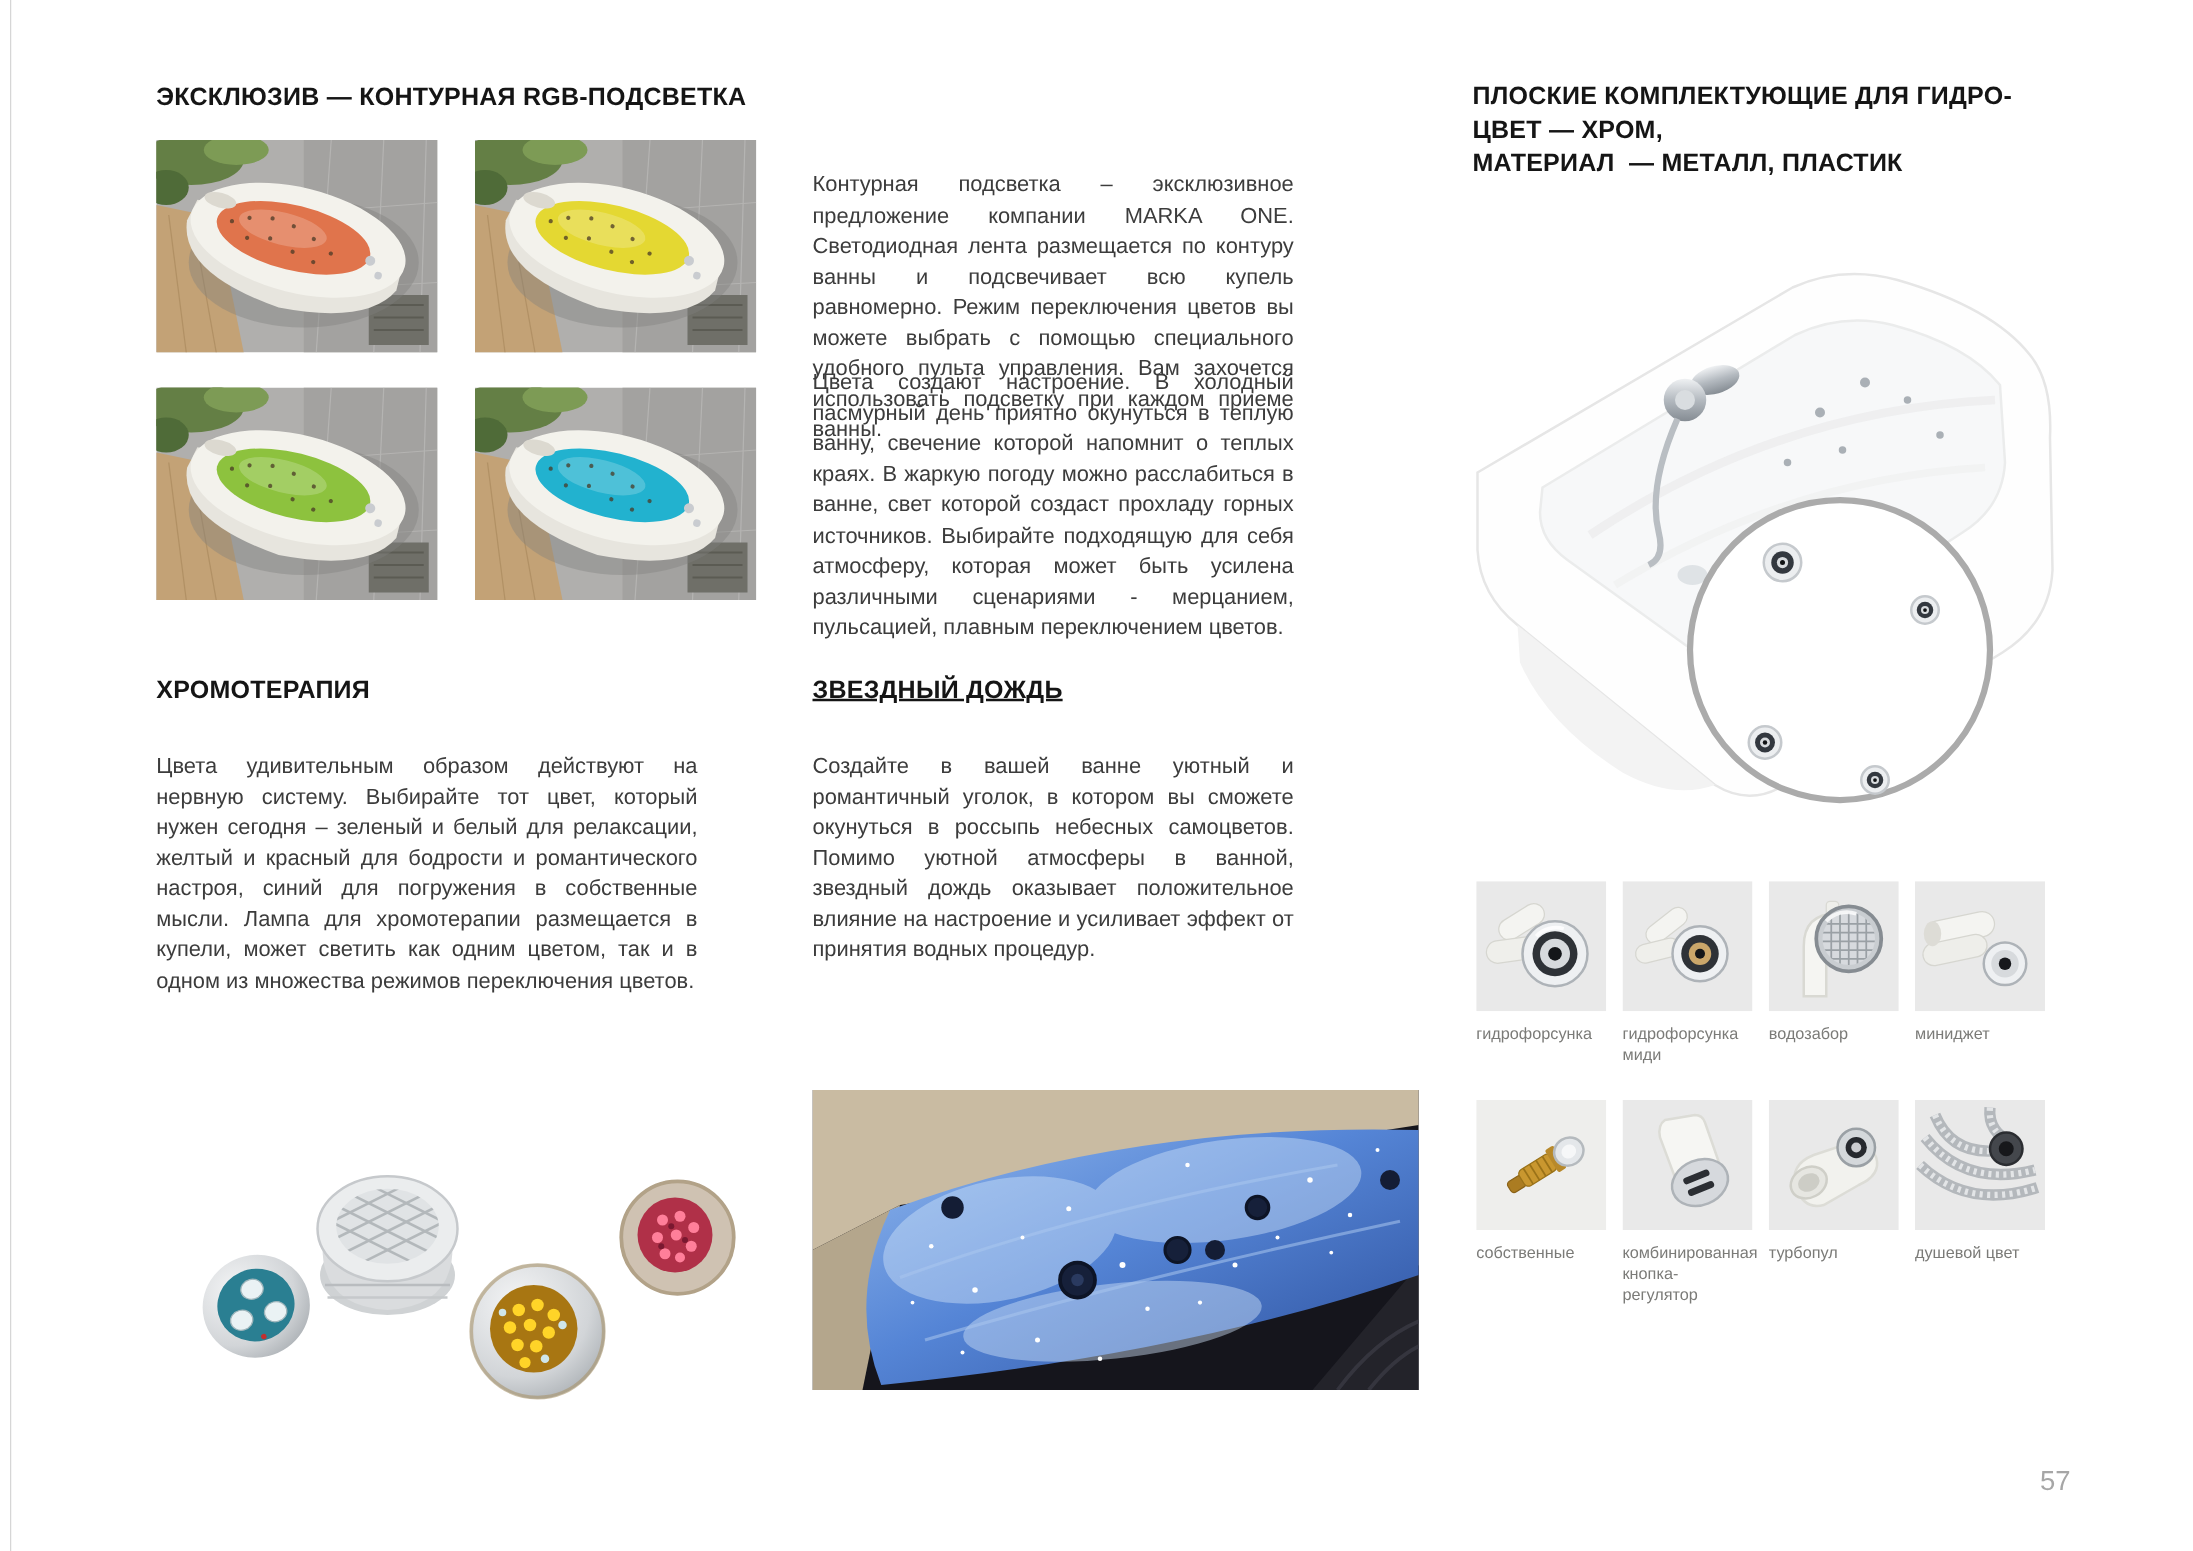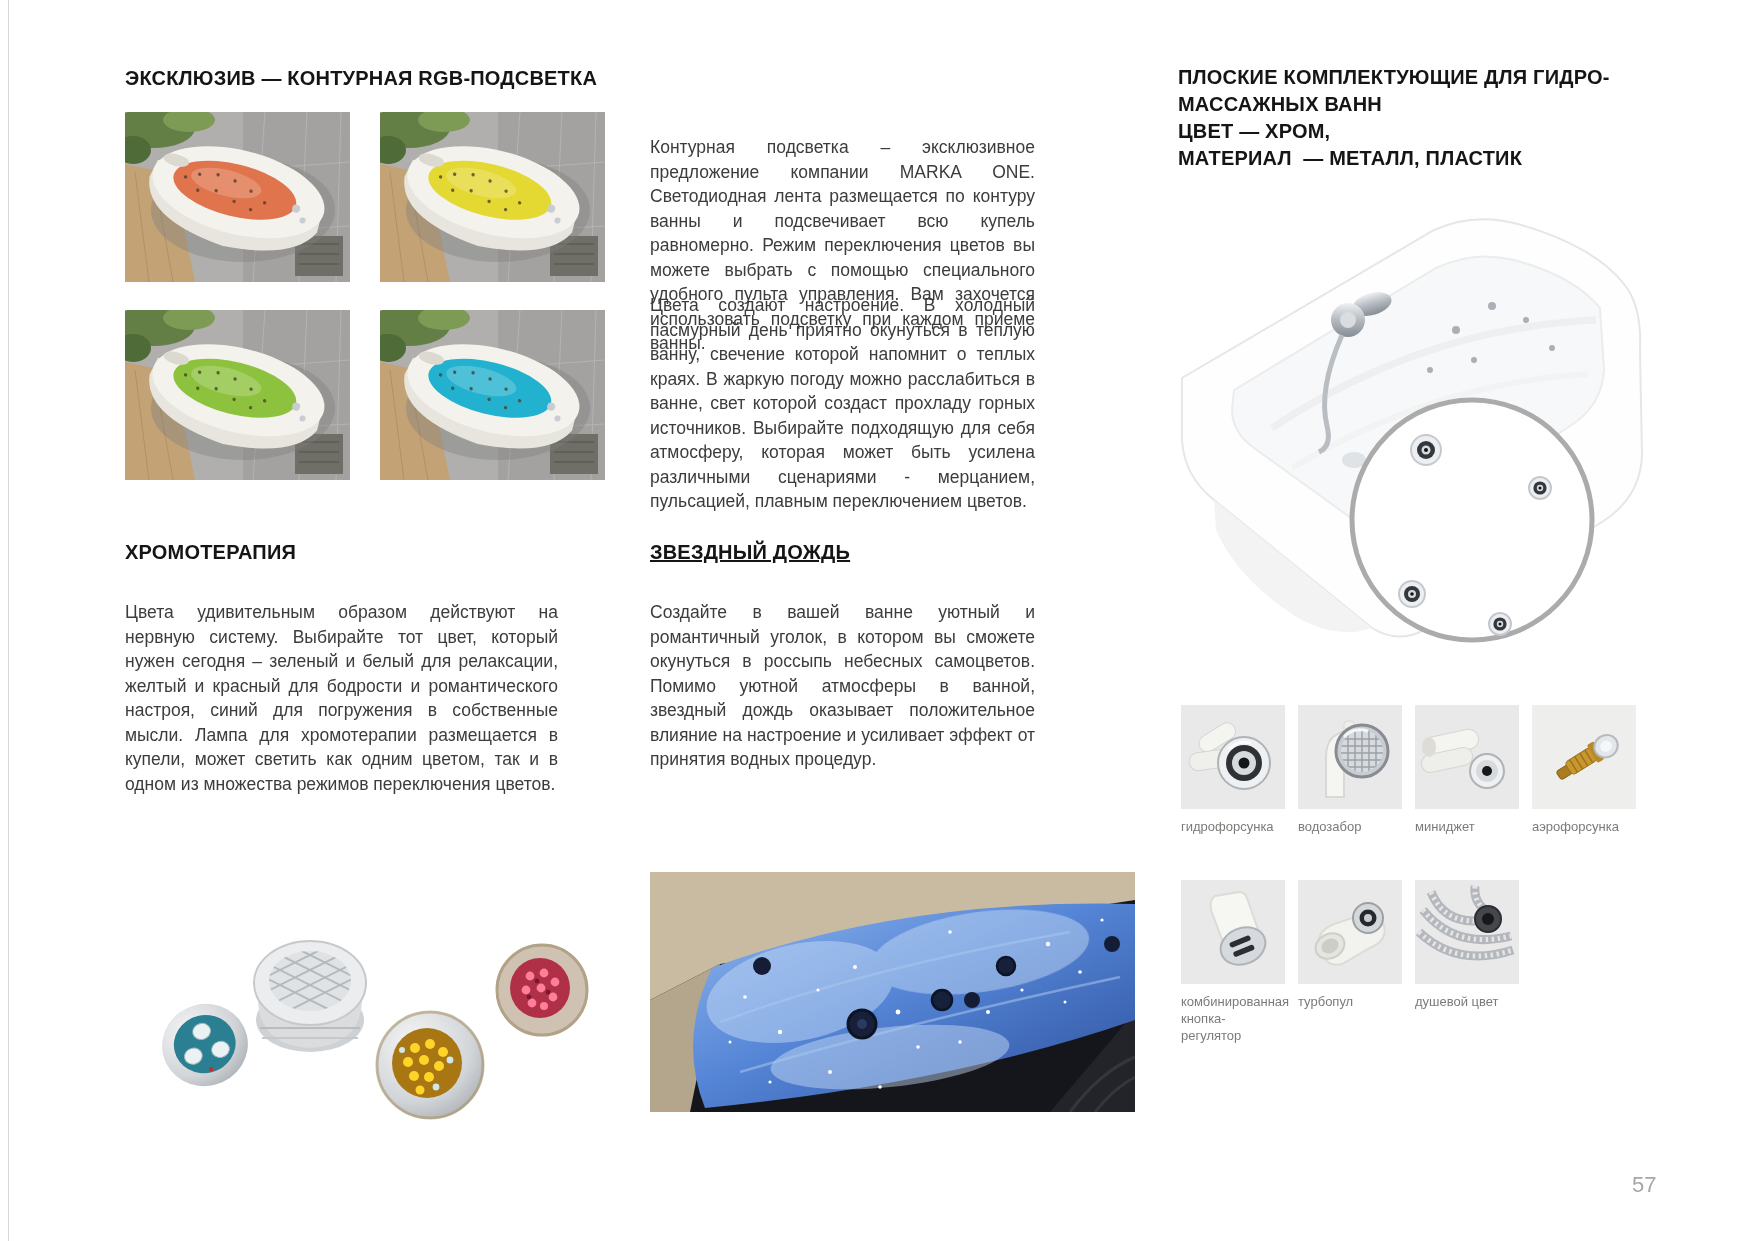--- a/index.html
+++ b/index.html
@@ -393,21 +393,20 @@
       <circle cx="230," :="" r="0"></circle>
       <circle cx="230" cy="215" r="1.8"></circle>
     <circle cx="80" cy="170" r="1.5"></circle>
       <circle cx="310" cy="170" r="1.7"></circle>
       <circle cx="415" cy="130" r="1.5"></circle>
   </g>
 </svg>
 
 <div class="abs h1 h1-multi" style="left:1178px;top:64px;width:520px;">
   <div>ПЛОСКИЕ КОМПЛЕКТУЮЩИЕ ДЛЯ ГИДРО-</div>
-  <div>МАССАЖНЫХ ВАНН</div>
   <div>ЦВЕТ — ХРОМ,</div>
   <div>МАТЕРИАЛ &nbsp;— МЕТАЛЛ, ПЛАСТИК</div>
 </div>
 
 <svg class="abs" style="left:1172px;top:198px;" width="480" height="470" viewBox="0 0 480 470">
   <defs>
     <linearGradient id="chromeLin" x1="0" y1="0" x2="0" y2="1">
       <stop offset="0" stop-color="#eff1f3"></stop>
         <stop offset="0.5" stop-color="#b4bac0"></stop>
         <stop offset="1" stop-color="#858c93"></stop>
@@ -477,20 +476,32 @@
       <rect x="8" y="46" width="42" height="18" rx="9" transform="rotate(-8 29 55)" fill="#efefeb" stroke="#d6d6d0"></rect>
       <circle cx="63" cy="58" r="26" fill="#eef0f2" stroke="#aeb3b8" stroke-width="2"></circle>
       <circle cx="63" cy="58" r="18" fill="#2e3237"></circle>
       <circle cx="63" cy="58" r="12" fill="#d7dadd"></circle>
       <circle cx="63" cy="58" r="5.5" fill="#141619"></circle>
       <path d="M48,44 A22,22 0 0 1 70,38" stroke="#ffffff" stroke-width="3" fill="none" opacity="0.8"></path>
     </svg>
     <figcaption class="comp-label">гидрофорсунка</figcaption>
   </figure>
 
+  <figure class="comp">
+    <svg viewBox="0 0 104 104">
+      <rect width="104" height="104" fill="#e9e9e9"></rect>
+      <rect x="16" y="28" width="38" height="15" rx="7.5" transform="rotate(-38 35 35)" fill="#f4f4f1" stroke="#d6d6d0"></rect>
+      <rect x="10" y="48" width="36" height="15" rx="7.5" transform="rotate(-14 28 55)" fill="#efefeb" stroke="#d6d6d0"></rect>
+      <circle cx="62" cy="58" r="22" fill="#eef0f2" stroke="#aeb3b8" stroke-width="2"></circle>
+      <circle cx="62" cy="58" r="15" fill="#2e3237"></circle>
+      <circle cx="62" cy="58" r="9" fill="#caa66a"></circle>
+      <circle cx="62" cy="58" r="4" fill="#141619"></circle>
+    </svg>
+    <figcaption class="comp-label">гидрофорсунка миди</figcaption>
+  </figure>
 
   <figure class="comp">
     <svg viewBox="0 0 104 104">
       <rect width="104" height="104" fill="#e9e9e9"></rect>
       <path d="M28,92 L28,52 Q28,26 54,26 L62,26 L62,44 L50,44 Q46,44 46,50 L46,92 Z" fill="#f5f5f2" stroke="#d9d9d3" stroke-width="2"></path>
       <rect x="46" y="16" width="10" height="14" rx="3" fill="#efefeb" stroke="#d9d9d3"></rect>
       <circle cx="64" cy="46" r="26" fill="#c9cdd1" stroke="#868c92" stroke-width="3"></circle>
       <clipPath id="meshClip">
           <circle cx="64" cy="46" r="21"></circle>
         </clipPath>
@@ -535,21 +546,21 @@
             <line x1="40" y1="47" x2="40" y2="62"></line>
             <line x1="46" y1="47" x2="46" y2="62"></line>
             <line x1="52" y1="47" x2="52" y2="62"></line>
             <line x1="58" y1="47" x2="58" y2="62"></line>
           </g>
         <rect x="62" y="44" width="8" height="21" rx="2" fill="#b8892a"></rect>
         <ellipse cx="78" cy="55" rx="12" ry="11" fill="#e4e7ea" stroke="#b5babe" stroke-width="2"></ellipse>
         <ellipse cx="78" cy="55" rx="6" ry="5.5" fill="#f6f7f8"></ellipse>
       </g>
     </svg>
-    <figcaption class="comp-label">аэрофорсунка</figcaption>
+    <figcaption class="comp-label">собственные</figcaption>
   </figure>
 
   <figure class="comp">
     <svg viewBox="0 0 104 104">
       <rect width="104" height="104" fill="#e9e9e9"></rect>
       <path d="M34,16 L58,12 Q64,12 66,18 L80,58 L48,78 L30,30 Q28,20 34,16 Z" fill="#f6f6f3" stroke="#dcdcd6" stroke-width="2"></path>
       <ellipse cx="62" cy="66" rx="23" ry="18" transform="rotate(-22 62 66)" fill="#d6d9dd" stroke="#aeb3b8" stroke-width="2"></ellipse>
       <g transform="rotate(-22 62 66)">
         <rect x="50" y="58" width="22" height="5.5" rx="2.5" fill="#2b2e33"></rect>
         <rect x="50" y="68" width="22" height="5.5" rx="2.5" fill="#2b2e33"></rect>

